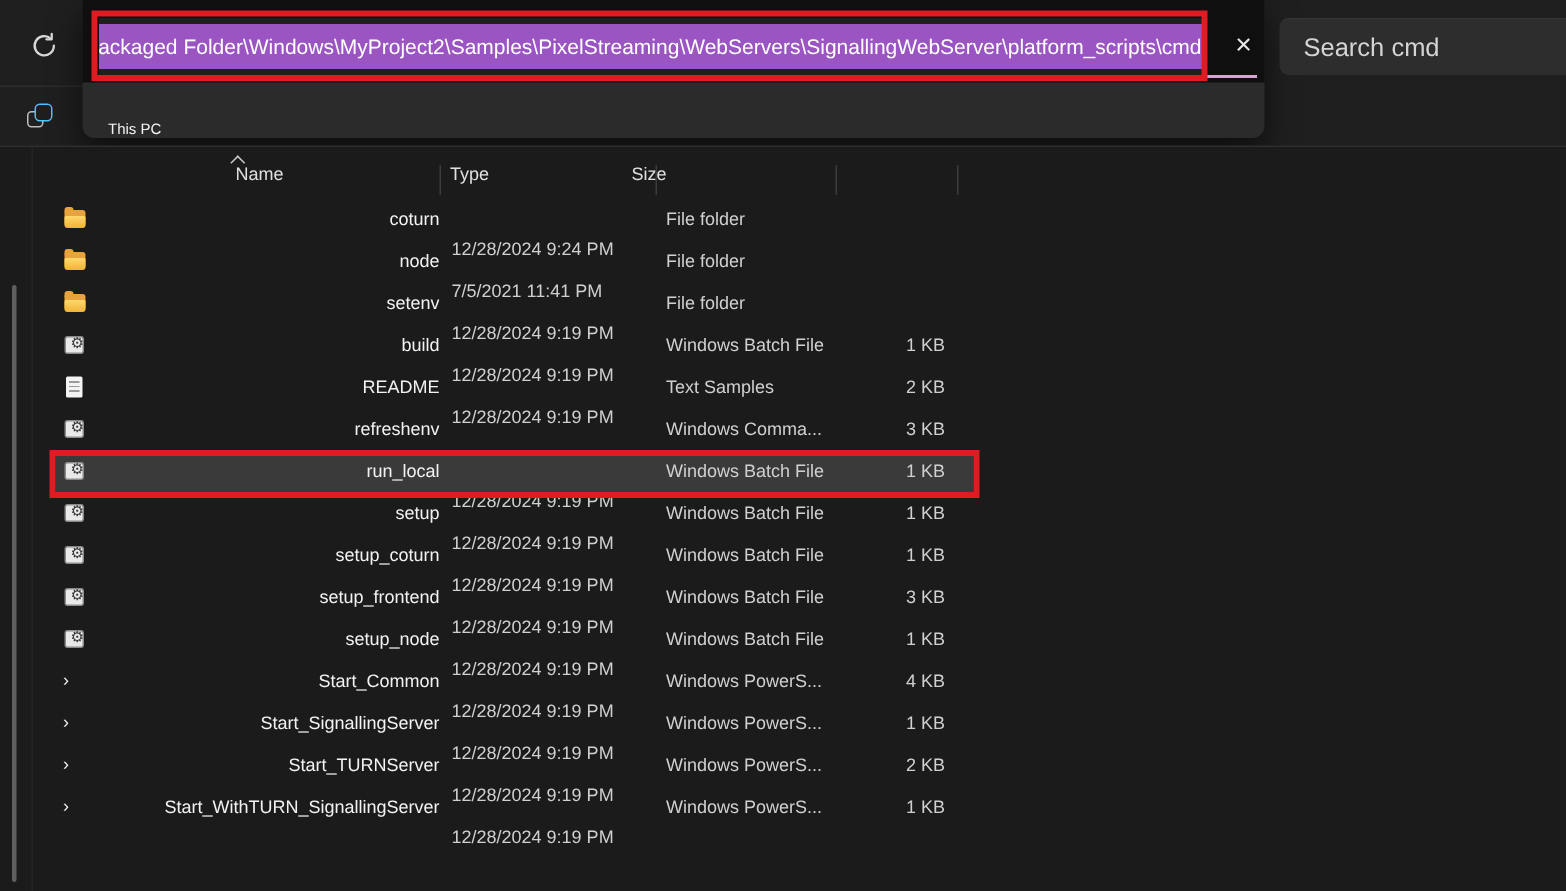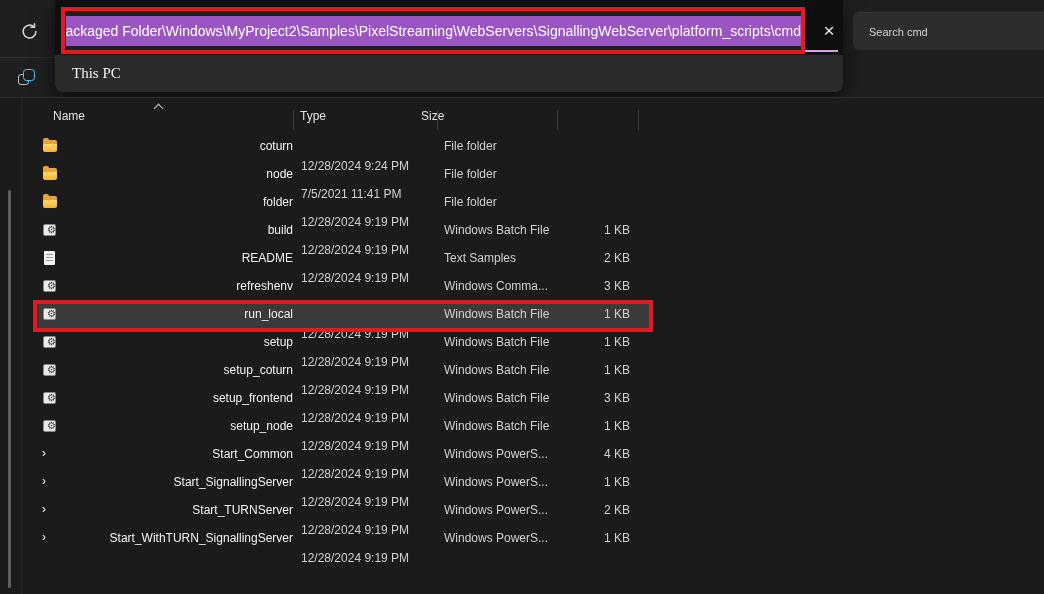--- a/index.html
+++ b/index.html
@@ -21,34 +21,34 @@
   .flyout{position:absolute;left:55px;top:0;width:788px;height:92px;background:#2b2b2b;
           border-radius:0 0 8px 8px;box-shadow:0 10px 22px rgba(0,0,0,.55);}
   .addr-zone{position:absolute;left:0;top:0;width:100%;height:55px;background:#0f0f0f;}
   .addr-input{position:absolute;left:11px;top:12px;width:737px;height:38px;background:#1f1f1f;
               display:flex;align-items:center;justify-content:flex-end;overflow:hidden;cursor:text;}
   .addr-selection{display:inline-block;background:var(--accent-purple);color:#fff;
                   font-size:14px;line-height:28px;padding:1px 2px;white-space:nowrap;}
   .addr-underline{position:absolute;left:9px;top:50px;width:774px;height:2px;background:var(--accent-underline);}
   .clear-btn{position:absolute;left:757px;top:12px;width:34px;height:38px;display:flex;align-items:center;
              justify-content:center;color:#e8e8e8;font-size:19px;cursor:pointer;}
-  .suggestion-row{position:absolute;left:0;top:55px;width:100%;height:37px;display:flex;align-items:center;
-                  padding-left:17px;font-size:15px;color:#f2f2f2;cursor:pointer;font-family:Liberation Serif, serif;}
+  .suggestion-row{position:absolute;left:0;top:55px;width:100%;height:37px;display:flex;align-items:flex-end;
+                  padding-left:17px;font-size:10px;color:#f2f2f2;cursor:pointer;}
   
   .search-box{position:absolute;left:853px;top:12px;width:191px;height:38px;background:#2d2d2d;
               border-radius:6px 0 0 6px;display:flex;align-items:center;padding-left:16px;
-              font-size:11px;color:#d4d4d4;cursor:text;border-top:1px solid #353535;}
+              font-size:17px;color:#d4d4d4;cursor:text;border-top:1px solid #353535;}
   
   .nav-divider{position:absolute;left:21px;top:98px;width:1px;height:496px;background:#242424;}
   .nav-scrollbar{position:absolute;left:8px;top:190px;width:3px;height:398px;background:#5f5f5f;border-radius:2px;cursor:pointer;}
   
   .list-area{position:absolute;left:22px;top:98px;width:1022px;height:496px;background:#1b1b1b;}
   .header-row{position:absolute;left:0;top:5px;width:100%;height:26px;display:flex;font-size:12px;color:#e0e0e0;}
   .hcell{display:flex;align-items:center;cursor:pointer;position:relative;}
-  .hcell.name{width:271px;padding-left:31px;}
+  .hcell.name{width:271px;padding-left:31px;justify-content:center;}
   .hcell.date{width:144px;padding-left:8px;}
   .hcell.type{width:120px;padding-left:7px;}
   .hcell.size{width:81px;padding-left:8px;}
   .hsep{position:absolute;top:7px;width:1px;height:20px;background:#3c3c3c;}
   .sort-caret{position:absolute;left:133px;top:2px;width:7px;height:7px;
               border-left:1.4px solid #c8c8c8;border-top:1.4px solid #c8c8c8;transform:rotate(45deg);}
   .rows{position:absolute;left:0;top:34px;width:100%;}
   .row{position:relative;height:28px;display:flex;align-items:center;font-size:12px;cursor:default;}
   .row.highlighted::before{content:"";position:absolute;left:15px;top:0;width:612px;height:100%;background:#3a3a3a;}
   .cell{position:relative;white-space:nowrap;overflow:hidden;}
@@ -158,21 +158,21 @@
           <div class="cell date">7/5/2021 11:41 PM</div>
           <div class="cell type">File folder</div>
           <div class="cell size"></div>
         </div>
         <div class="row">
           <div class="cell name">
             <span class="icon icon-folder">
               <span class="f-back"></span>
               <span class="f-front"></span>
             </span>
-            <span class="label">folder</span>
+            <span class="label">setenv</span>
           </div>
           <div class="cell date">12/28/2024 9:19 PM</div>
           <div class="cell type">File folder</div>
           <div class="cell size"></div>
         </div>
         <div class="row">
           <div class="cell name">
             <span class="icon icon-batch">
               <span class="win"></span>
               <span class="gear">⚙</span>

